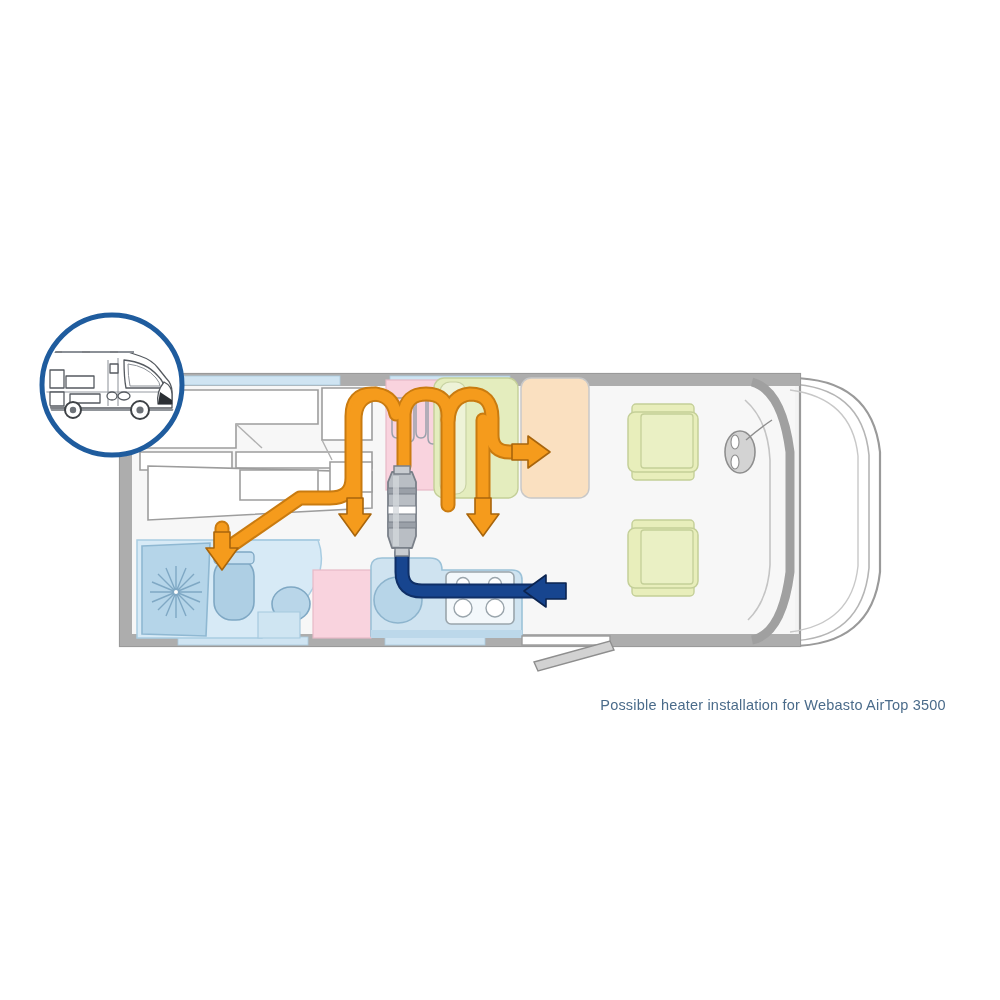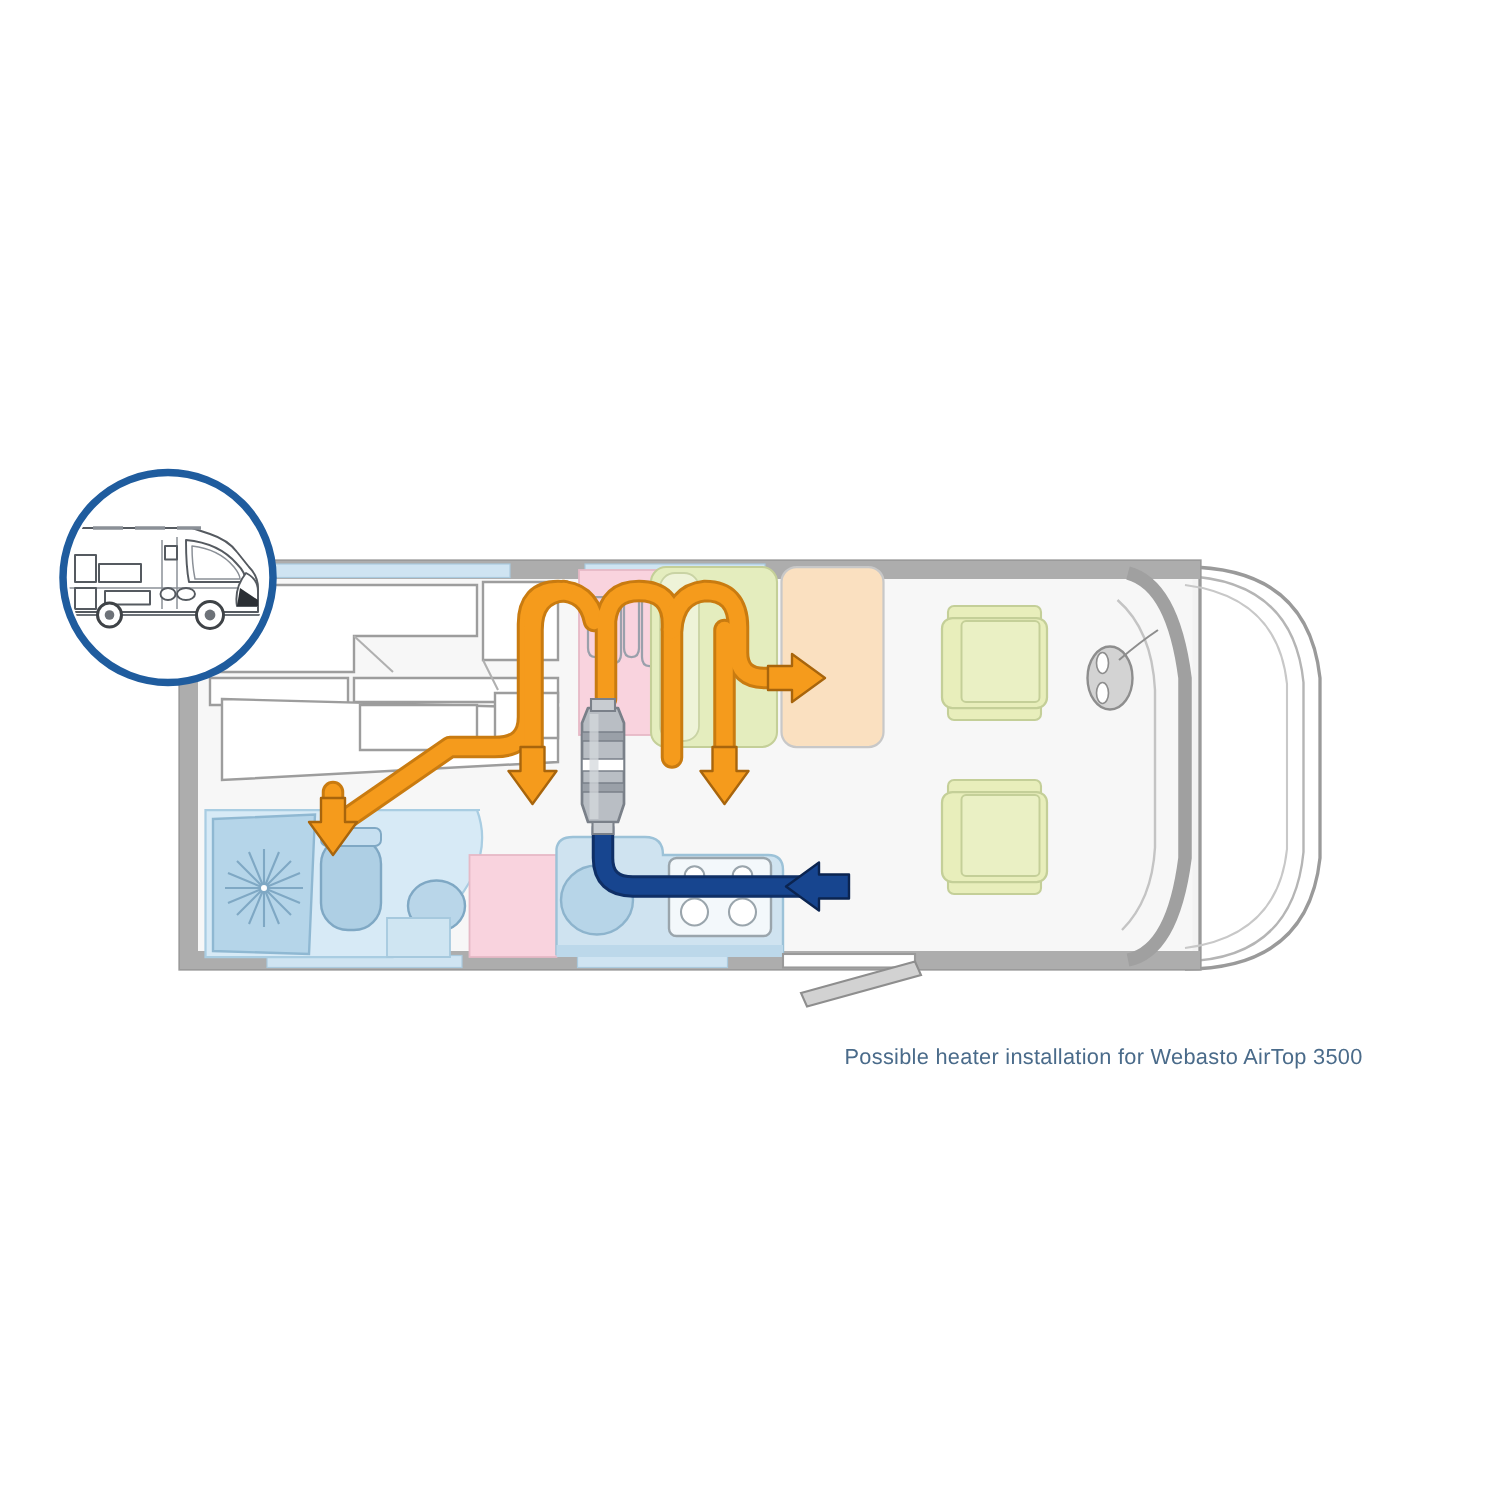--- a/index.html
+++ b/index.html
@@ -1,17 +1,17 @@
 <!DOCTYPE html>
 <html><head>
 <meta charset="utf-8">
 <style>
   html,body{margin:0;padding:0;background:#ffffff;}
   body{width:1000px;height:1000px;font-family:"Liberation Sans",sans-serif;position:relative;overflow:hidden;}
-  #stage{position:absolute;left:0;top:0;width:1000px;height:1000px;}
+  #stage{position:absolute;left:0;top:0;width:1000px;height:1000px;text-align:center;}
   #caption{
     position:absolute;left:563px;top:697px;width:420px;
     font-size:14.5px;letter-spacing:.2px;color:#4a6b8a;white-space:nowrap;
   }
   svg{display:block;}
 </style>
 </head>
 <body>
 
 <div id="stage">

